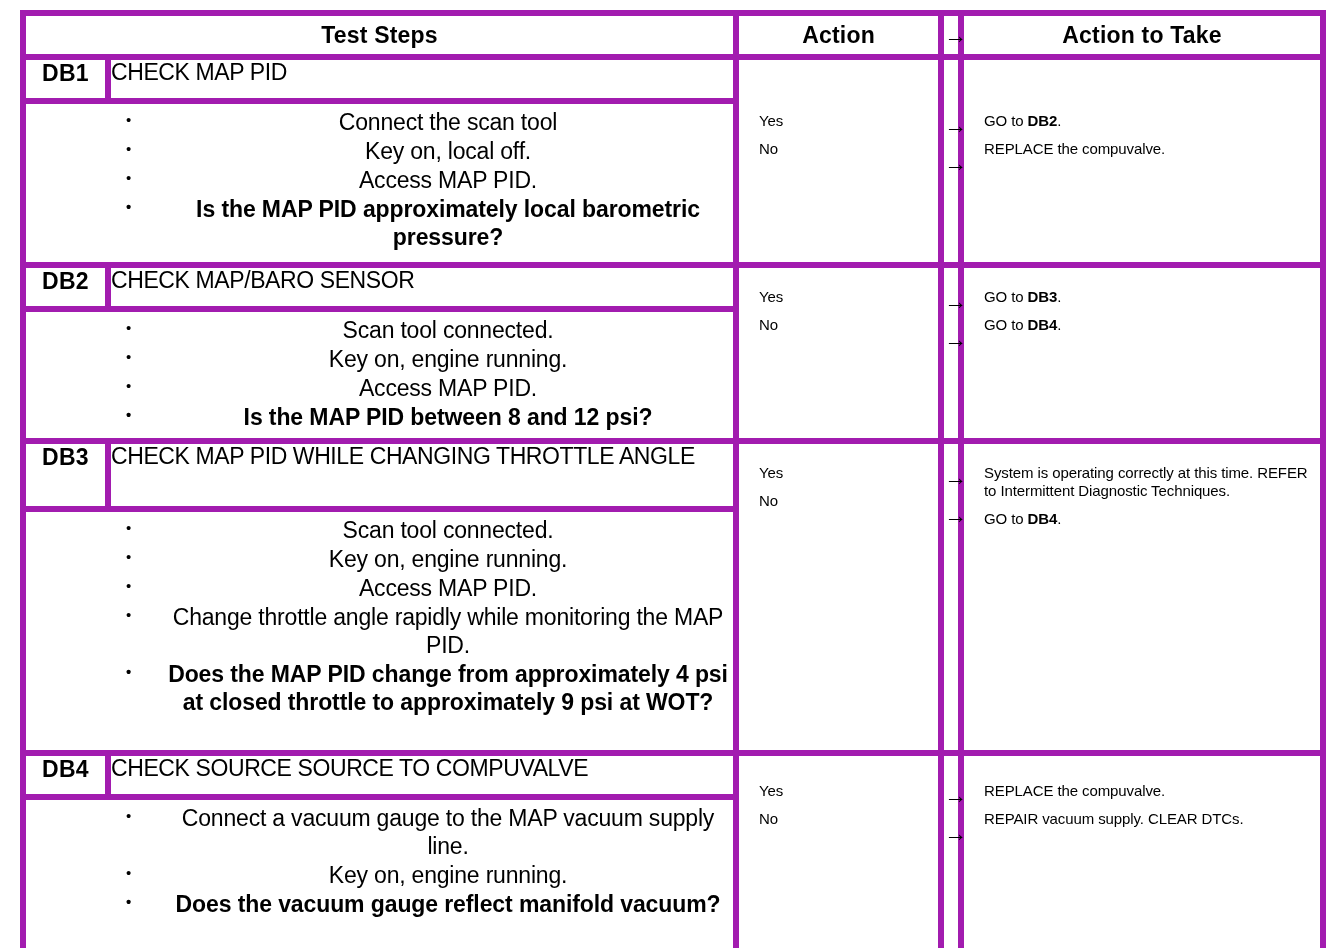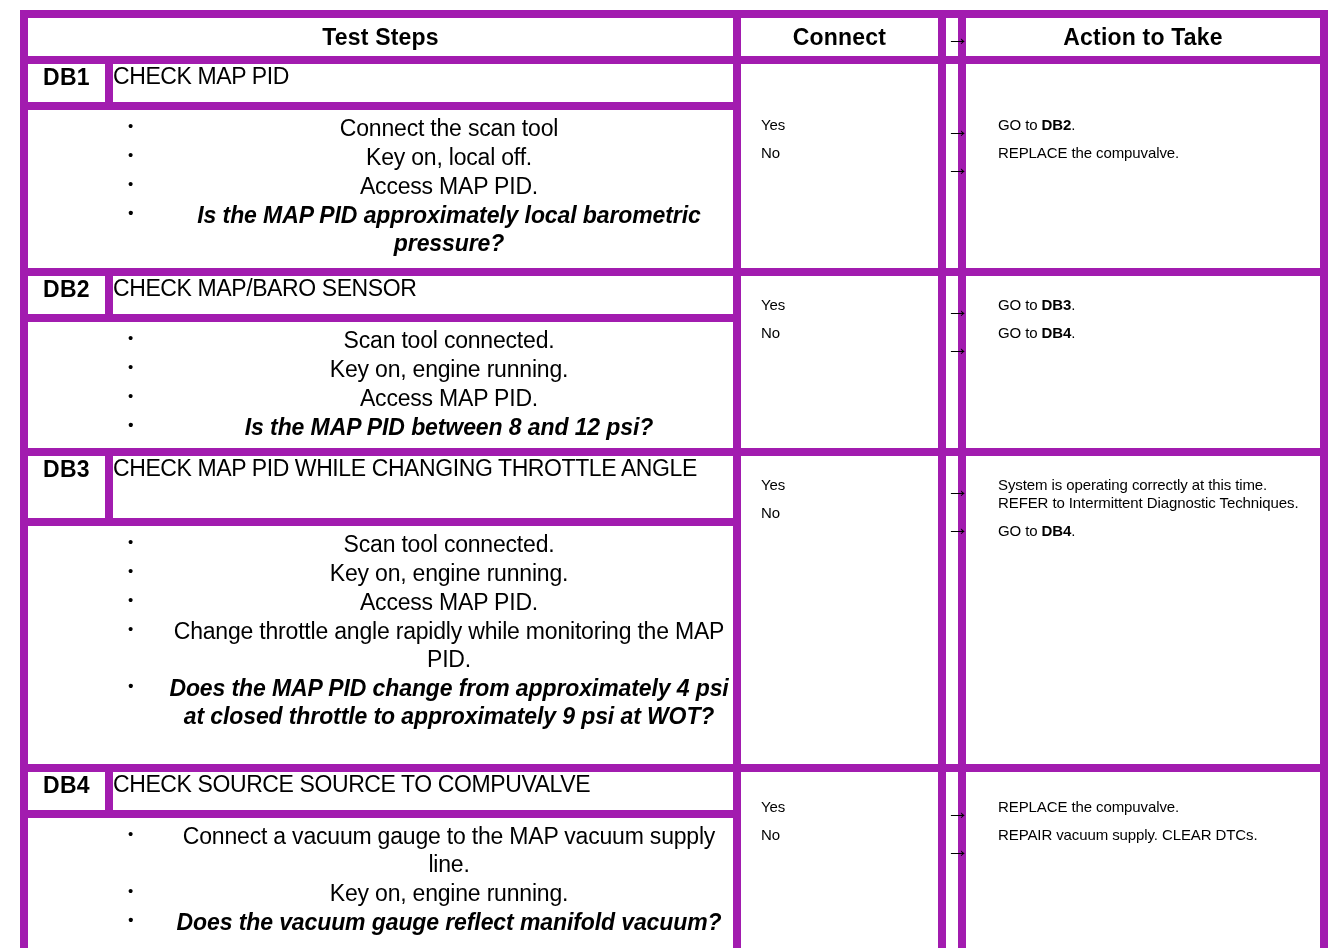--- a/index.html
+++ b/index.html
@@ -27,21 +27,21 @@
     position: absolute;
     left: 20px;
     top: 10px;
     width: 1300px;
     border-collapse: collapse;
     table-layout: fixed;
     background: #ffffff;
   }
 
   table.diag td, table.diag th {
-    border: 8px solid #a21caf;
+    border: 6px solid #a21caf;
     padding: 0;
     vertical-align: top;
     background: #ffffff;
   }
 
   
   col.c-db      { width: 85px;  }
   col.c-steps   { width: 628px; }
   col.c-results { width: 205px; }
   col.c-arrow   { width: 20px;  }
@@ -112,21 +112,20 @@
     content: "\2022";
     position: absolute;
     left: 96px;
     top: -2px;
     font-size: 15px;
     line-height: 1.9;
   }
   ul.steps li.q {
     font-weight: bold;
     letter-spacing: -0.1px;
-    font-style: italic;
   }
 
   
   td.results-cell {
     border-right: none;
     padding: 0;
     vertical-align: top;
   }
   td.arrow-cell {
     border-left: none;
@@ -144,40 +143,40 @@
     letter-spacing: -0.1px;
     white-space: pre-line;
   }
   .res-txt { padding-left: 20px; }
   .arrow-glyph {
     text-align: right;
     padding-right: 2px;
     font-size: 23px;
     line-height: 1.2;
   }
-  .act-txt { padding-left: 20px; margin-left: 12px; }
+  .act-txt { padding-left: 20px; }
 
   b.ref { font-weight: bold; }
 </style>
 </head>
 <body>
 
 <div id="sheet">
   <table class="diag">
     <colgroup>
       <col class="c-db">
       <col class="c-steps">
       <col class="c-results">
       <col class="c-arrow">
       <col class="c-action">
     </colgroup>
     <thead>
       <tr>
         <th class="hdr" colspan="2">Test Steps</th>
-        <th class="hdr hdr-results">Connect</th>
+        <th class="hdr hdr-results">Action</th>
         <th class="hdr-arrow">→</th>
         <th class="hdr">Action to Take</th>
       </tr>
     </thead>
     <tbody id="tbody">
         <tr>
           <td class="db-label" style="height: 38px;">DB1</td>
           <td class="step-title">CHECK MAP PID</td>
           <td class="results-cell" rowspan="2" style="padding-top: 52px;">
             <div class="rline res-txt">Yes</div>

